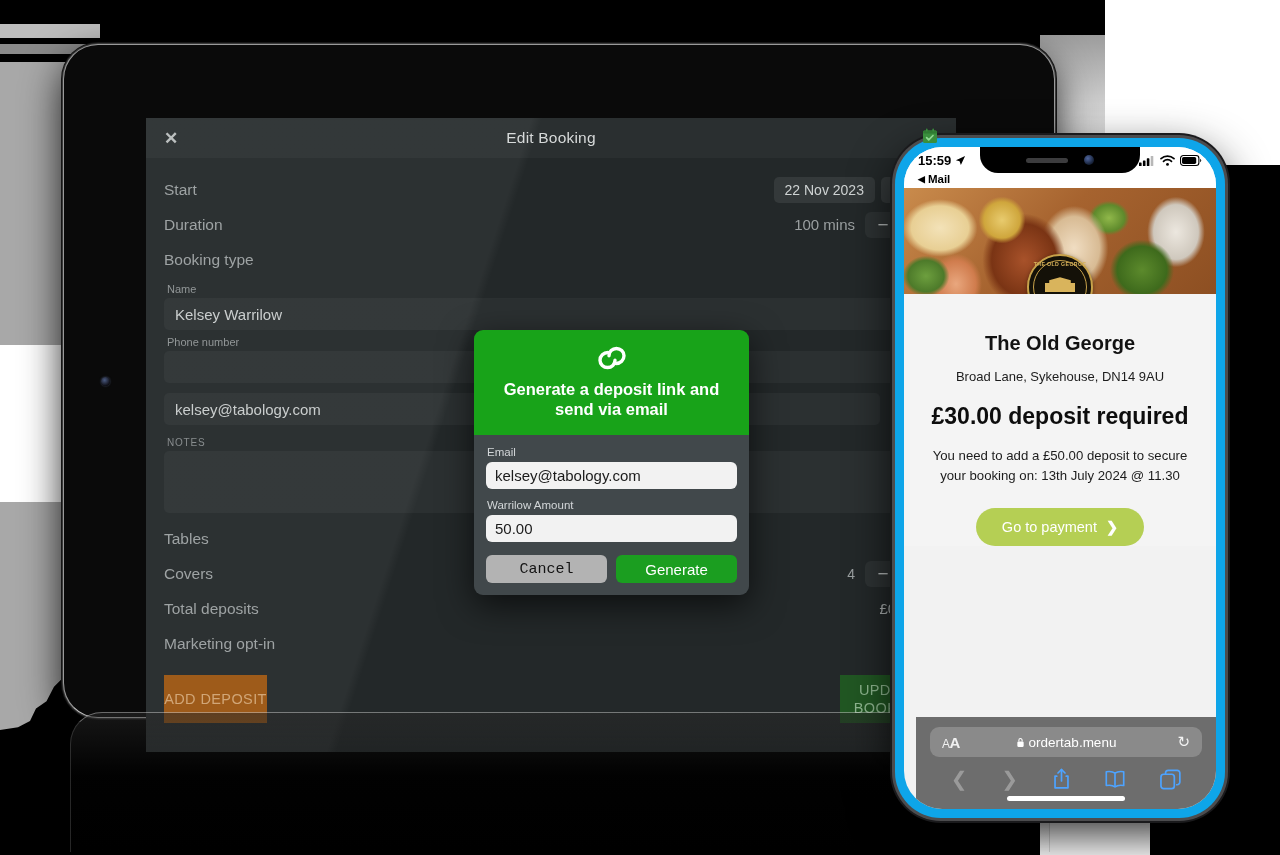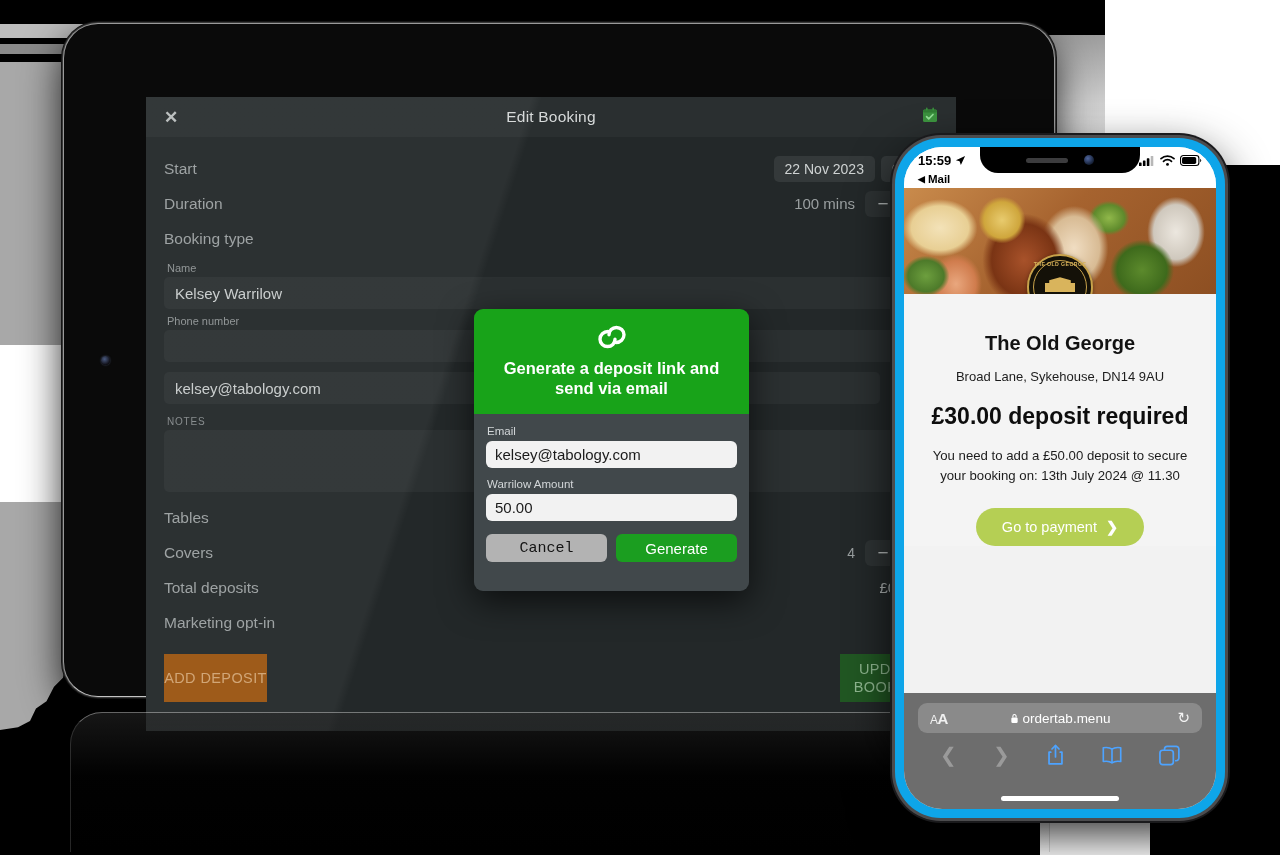--- a/index.html
+++ b/index.html
@@ -21,21 +21,21 @@
   .bg-gray-right { left: 1040px; top: 35px; width: 85px; height: 115px;
                    background: linear-gradient(180deg,#9c9c9c 0%, #cfcfcf 60%, #e8e8e8 100%); }
   .bg-white-right{ left: 1105px; top: 0;   width: 175px; height: 150px; background: #fff; }
   .bg-white-rb   { left: 1125px; top: 145px; width: 155px; height: 20px; background: #fff; }
   .bg-ragged     { left: 0; top: 640px; width: 75px; height: 90px; background: #a8a8a8;
                    clip-path: polygon(0 0, 100% 0, 96% 18%, 88% 26%, 84% 42%, 72% 52%, 62% 68%, 48% 76%, 40% 90%, 24% 97%, 0 100%); }
   .bg-bottom-white { left: 1040px; top: 820px; width: 110px; height: 35px; background: #fff; }
 
   
   #tablet {
-    position: absolute; left: 64px; top: 24px; width: 990px; height: 672px;
+    position: absolute; left: 64px; top: 45px; width: 990px; height: 672px;
     background: #0a0a0a; border-radius: 34px;
     box-shadow: 0 0 0 2px #3a3a3a, 0 0 0 3px #151515, 0 14px 40px rgba(0,0,0,.9);
   }
   #tablet::before { 
     content: ""; position: absolute; inset: -1px; border-radius: 35px;
     border: 1px solid rgba(235,235,235,.55);
     border-bottom-color: rgba(255,255,255,.7);
     pointer-events: none;
   }
   #tablet-cam {
@@ -130,21 +130,21 @@
     border-radius: 9px; overflow: hidden; z-index: 10;
     box-shadow: 0 10px 34px rgba(0,0,0,.65);
   }
   .modal-head {
     background: #18a319; padding: 14px 16px 16px; text-align: center;
   }
   .modal-icon { display: flex; justify-content: center; margin-bottom: 7px; }
   .modal-title {
     color: #fff; font-size: 16.5px; font-weight: bold; line-height: 1.22;
   }
-  .modal-body { background: #41484b; padding: 11px 12px 29px; }
+  .modal-body { background: #41484b; padding: 11px 12px 12px; }
   .m-label { color: #d2d6d8; font-size: 11.5px; margin-bottom: 4px; margin-left: 1px; }
   .m-input {
     background: #f2f2f2; border-radius: 6px; height: 27px;
     display: flex; align-items: center; padding: 0 9px;
     color: #1b1b1b; font-size: 15px;
   }
   .m-gap { height: 10px; }
   .m-actions { display: flex; gap: 9px; margin-top: 13px; }
   .m-btn {
     flex: 1; height: 28px; border-radius: 6px;
@@ -225,21 +225,21 @@
   .venue-name { font-size: 20px; font-weight: bold; color: #121212; }
   .venue-addr { font-size: 13px; color: #1c1c1c; margin-top: 14px; }
   .deposit-head { font-size: 23px; font-weight: bold; color: #0d0d0d; margin-top: 19px; }
   .deposit-body { font-size: 13.2px; color: #1c1c1c; line-height: 1.5; margin-top: 16px; }
   .pay-btn {
     display: inline-flex; align-items: flex-end; gap: 9px; margin-top: 22px;
     background: #b5cf54; color: #fff; font-size: 14.5px;
     padding: 11px 26px; border-radius: 22px; cursor: pointer;
   }
   .safari-bar {
-    position: absolute; left: 0; right: 0; bottom: 0; height: 116px;
+    position: absolute; left: 12px; right: 0; bottom: 0; height: 92px;
     background: #6d6d6d;
   }
   .url-pill {
     margin: 10px 14px 0; height: 30px; background: #8a8a8a; border-radius: 9px;
     display: flex; align-items: center; padding: 0 12px; position: relative;
   }
   .aa { font-size: 12px; color: #f0f0f0; letter-spacing: -.4px; }
   .aa b { font-size: 15px; }
   .url-text {
     position: absolute; left: 0; right: 0; text-align: center;

